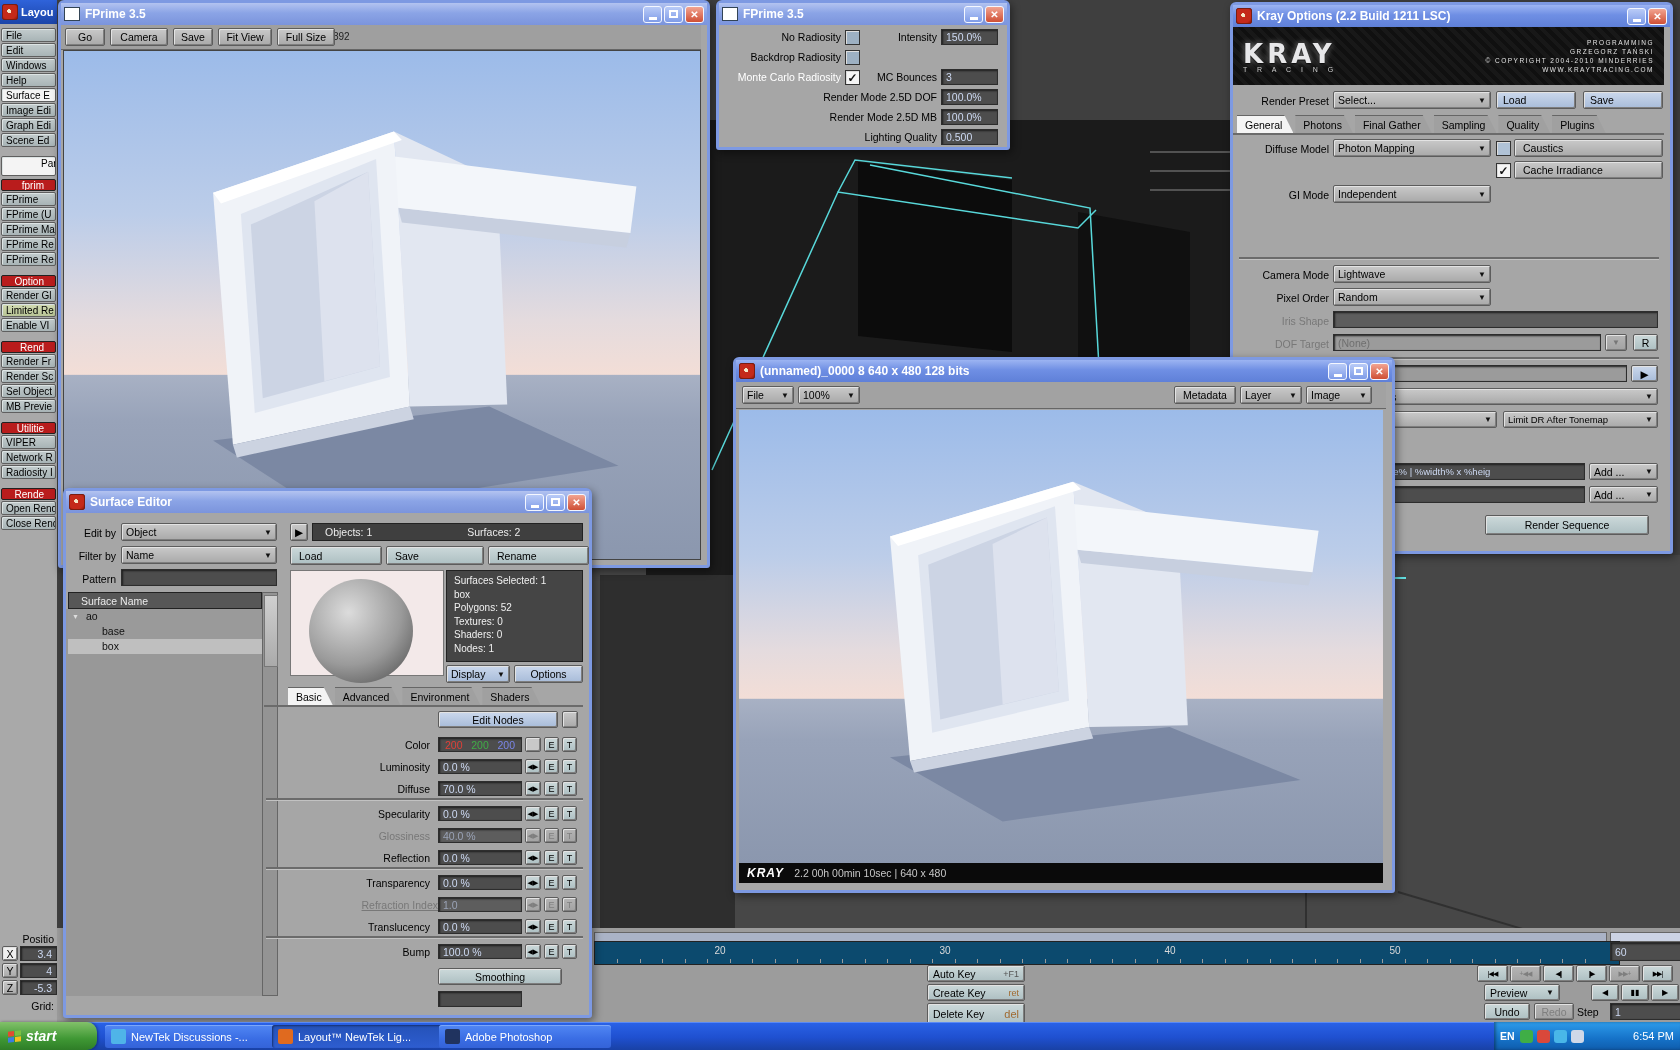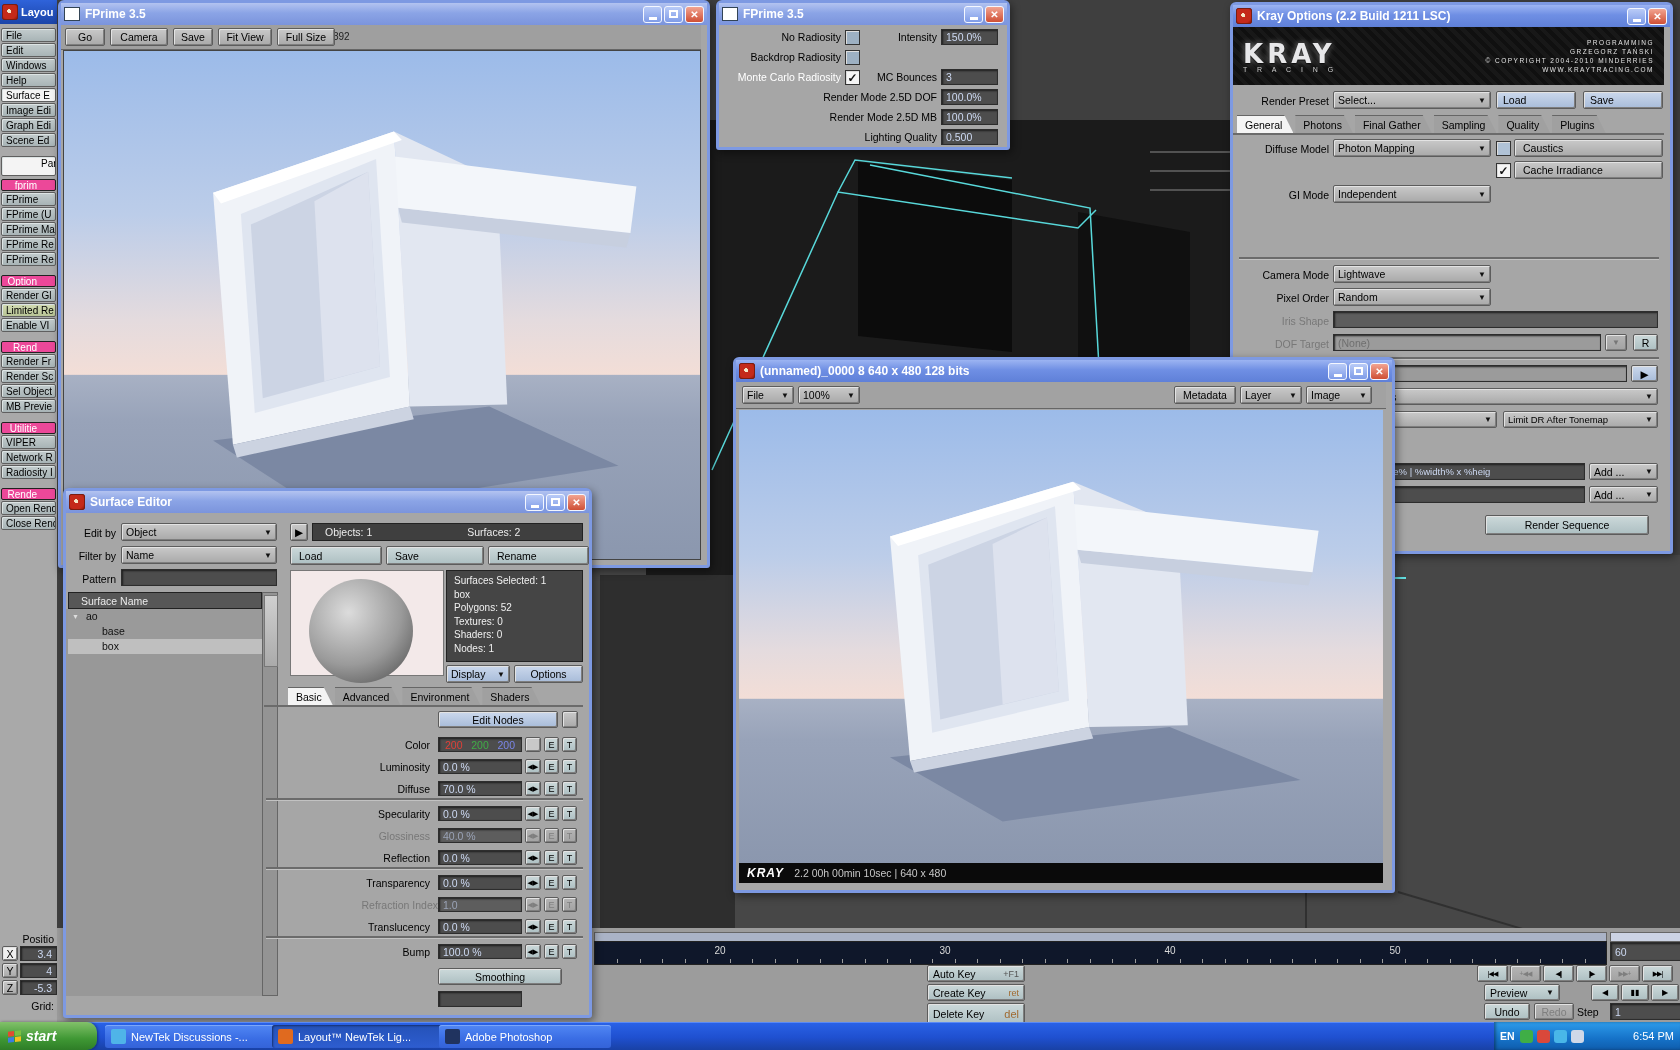--- a/index.html
+++ b/index.html
@@ -53,22 +53,22 @@
     border-top:1px solid #666;box-sizing:border-box;}
   .tab.active{background:#f4f4f4;}
   .darkbar{position:absolute;background:#3f3f3f;border:1px solid #222;color:#ececec;
     font-size:10.5px;display:flex;align-items:center;box-sizing:border-box;}
   
   .sb-item{position:absolute;left:1px;width:55px;height:14px;font-size:10px;line-height:13px;
     padding-left:4px;box-sizing:border-box;white-space:nowrap;overflow:hidden;
     background:linear-gradient(#c3cccd,#a8b4b6);border:1px solid #5f5f5f;border-radius:2px;
     box-shadow:inset 1px 1px 0 #dde4e4;color:#000;}
   .sb-item.highlight{background:#f4f4f4;}
-  .sb-item.header{background:#ec4899;color:#fff;height:12px;line-height:11px;text-align:right;
-    padding-right:18px;border-color:#222;box-shadow:none;}
+  .sb-item.header{background:#b91c1c;color:#fff;height:12px;line-height:11px;text-align:right;
+    padding-right:11px;border-color:#222;box-shadow:none;}
   .sb-item.tint{background:linear-gradient(#d3dcb4,#b8c496);}
   
   .task{position:absolute;top:3px;height:23px;border-radius:3px;color:#fff;font-size:11px;
     display:flex;align-items:center;gap:5px;padding:0 6px;white-space:nowrap;overflow:hidden;
     background:linear-gradient(#5187f4,#3a6de4 60%,#3463d8);box-shadow:inset 0 1px 0 #7ca7f8;}
   .task.pressed{background:linear-gradient(#2452b8,#2e5dd0);box-shadow:inset 1px 1px 2px #16306e;}
   .ticon{width:15px;height:15px;border-radius:2px;flex:0 0 auto;}
   
   .ruler-lab{position:absolute;color:#dadada;font-size:10px;top:3px;transform:translateX(-50%);}
   .tick{position:absolute;bottom:1px;width:1px;background:#9a9a9a;}
@@ -110,21 +110,21 @@
     </g>
     <g stroke="#303030" stroke-width="2">
       <line x1="1306" y1="560" x2="1306" y2="930"></line>
       <line x1="1398" y1="892" x2="1560" y2="940"></line>
     </g>
   </svg>
 
   <div class="abs" style="left:57px;top:928px;width:1623px;height:94px;background:#9c9c9c;z-index:1;">
     <div class="abs" style="left:537px;top:4px;width:1011px;height:8px;background:#aab3c6;border:1px solid #666;"></div>
     <div class="abs" style="left:1553px;top:4px;width:115px;height:8px;background:#ccd3e4;border:1px solid #666;"></div>
-    <div class="abs" style="left:537px;top:13px;width:1011px;height:22px;background:#0f172a;border:1px solid #222;" id="ruler">
+    <div class="abs" style="left:537px;top:13px;width:1011px;height:22px;background:#0c4a6e;border:1px solid #222;padding-left:13px;" id="ruler">
         <div class="tick" style="left: 22px; height: 4px;"></div>
         <div class="tick" style="left: 44.5px; height: 4px;"></div>
         <div class="tick" style="left: 67px; height: 4px;"></div>
         <div class="tick" style="left: 89.5px; height: 4px;"></div>
         <div class="tick" style="left: 112px; height: 4px;"></div>
         <div class="tick" style="left: 134.5px; height: 4px;"></div>
         <div class="tick" style="left: 157px; height: 4px;"></div>
         <div class="tick" style="left: 179.5px; height: 4px;"></div>
         <div class="tick" style="left: 202px; height: 4px;"></div>
         <div class="tick" style="left: 224.5px; height: 4px;"></div>
@@ -661,21 +661,21 @@
         <div class="lwfield" style="left: 372px; top: 359px; width: 84px; height: 15px;">0.0 %</div>
         <div class="lwbtn pale" style="left: 459px; top: 359px; width: 16px; height: 15px; font-size: 7px;">◀▶</div>
         <div class="lwbtn pale" style="left: 478px; top: 359px; width: 15px; height: 15px; font-size: 9px;">E</div>
         <div class="lwbtn pale" style="left: 496px; top: 359px; width: 15px; height: 15px; font-size: 9px;">T</div>
         <div class="lwsep" style="left: 200px; top: 376px; width: 317px;"></div>
         <div class="lwlabel" style="left: 222px; top: 386px; width: 142px;">Transparency</div>
         <div class="lwfield" style="left: 372px; top: 384px; width: 84px; height: 15px;">0.0 %</div>
         <div class="lwbtn pale" style="left: 459px; top: 384px; width: 16px; height: 15px; font-size: 7px;">◀▶</div>
         <div class="lwbtn pale" style="left: 478px; top: 384px; width: 15px; height: 15px; font-size: 9px;">E</div>
         <div class="lwbtn pale" style="left: 496px; top: 384px; width: 15px; height: 15px; font-size: 9px;">T</div>
-        <div class="lwlabel dis" style="left: 230px; top: 408px; width: 142px;">Refraction Index</div>
+        <div class="lwlabel dis" style="left: 230px; top: 408px; width: 142px; text-decoration: underline;">Refraction Index</div>
         <div class="lwfield dis" style="left: 372px; top: 406px; width: 84px; height: 15px;">1.0</div>
         <div class="lwbtn pale dim" style="left: 459px; top: 406px; width: 16px; height: 15px; font-size: 7px;">◀▶</div>
         <div class="lwbtn pale dim" style="left: 478px; top: 406px; width: 15px; height: 15px; font-size: 9px;">E</div>
         <div class="lwbtn pale dim" style="left: 496px; top: 406px; width: 15px; height: 15px; font-size: 9px;">T</div>
         <div class="lwlabel" style="left: 222px; top: 430px; width: 142px;">Translucency</div>
         <div class="lwfield" style="left: 372px; top: 428px; width: 84px; height: 15px;">0.0 %</div>
         <div class="lwbtn pale" style="left: 459px; top: 428px; width: 16px; height: 15px; font-size: 7px;">◀▶</div>
         <div class="lwbtn pale" style="left: 478px; top: 428px; width: 15px; height: 15px; font-size: 9px;">E</div>
         <div class="lwbtn pale" style="left: 496px; top: 428px; width: 15px; height: 15px; font-size: 9px;">T</div>
         <div class="lwsep" style="left: 200px; top: 445px; width: 317px;"></div>

